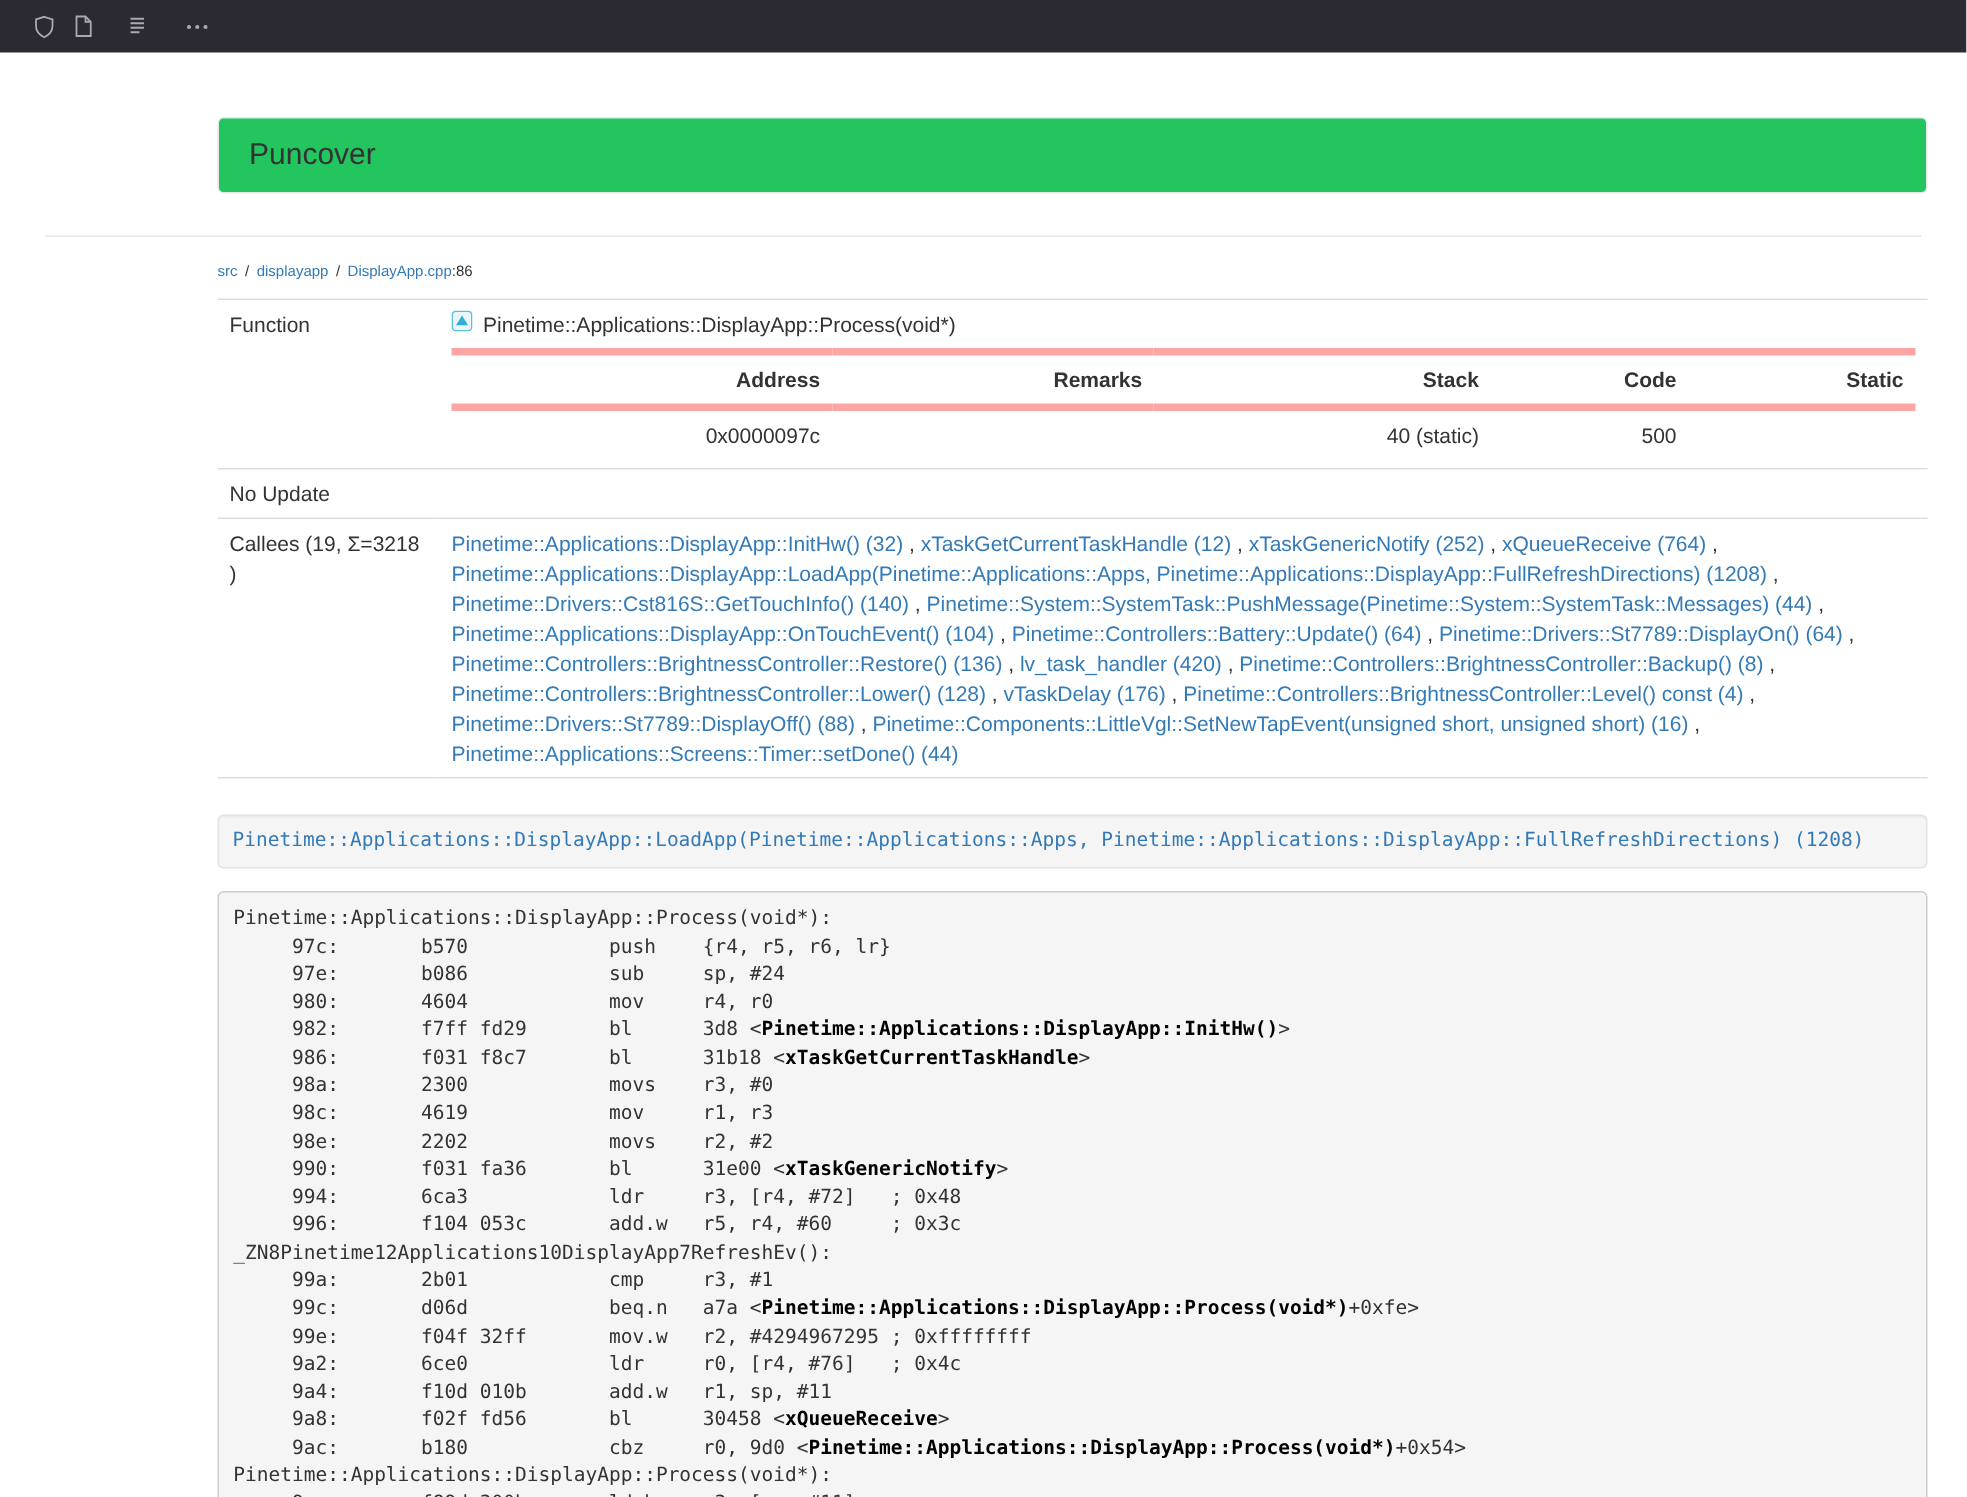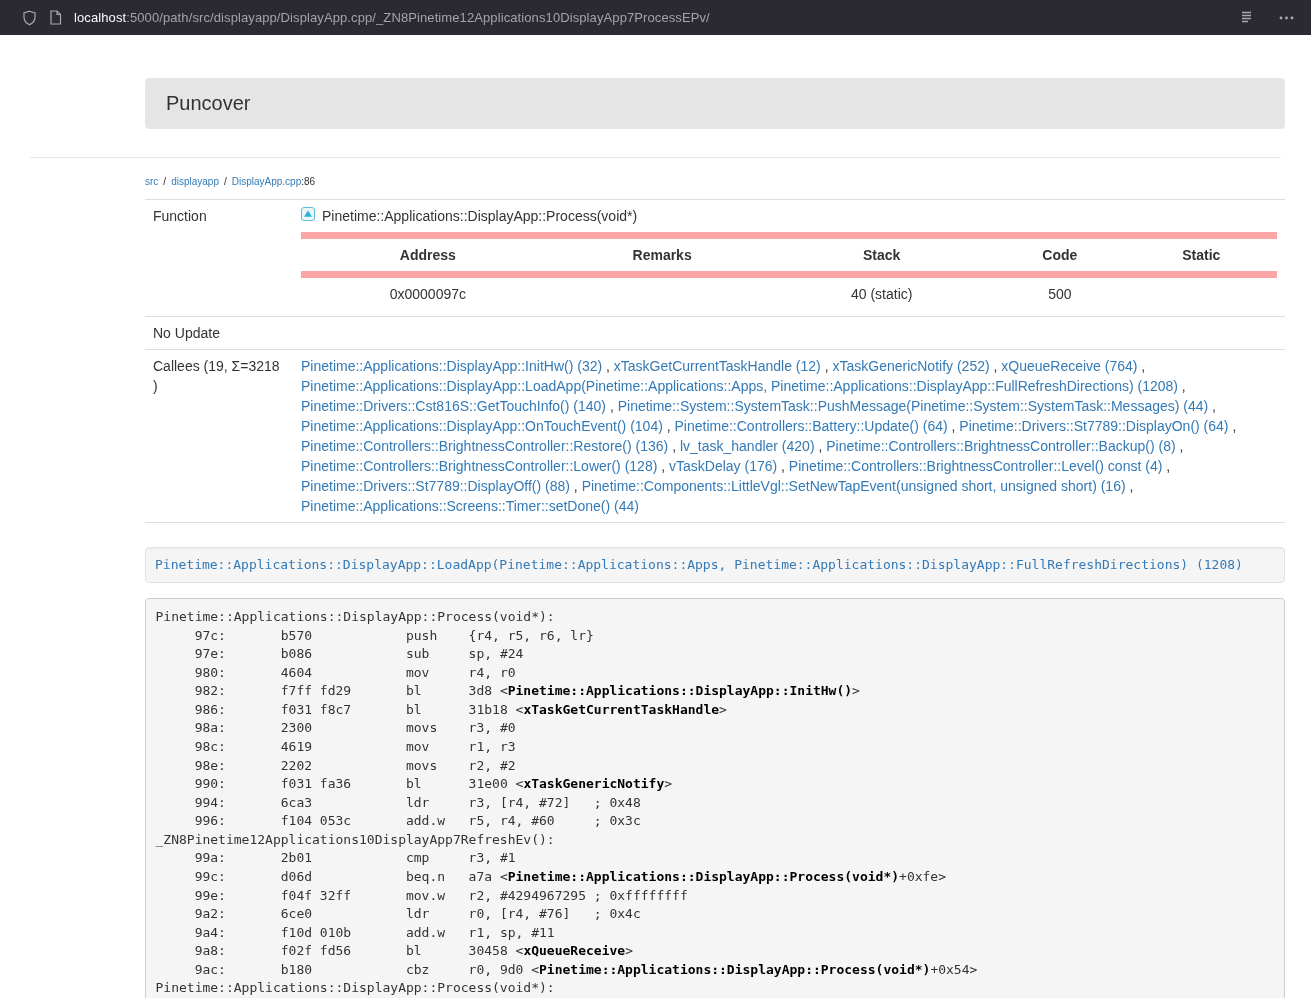--- a/index.html
+++ b/index.html
@@ -9,34 +9,34 @@
   .browser-bar { height:35px; background:#2b2a33; display:flex; align-items:center; padding:0 12px 0 16px; }
   .browser-bar .icon-btn { display:flex; align-items:center; justify-content:center; width:26px; height:26px; border-radius:4px; flex:0 0 auto; }
   .url-text { flex:1 1 auto; margin-left:6px; font-size:13px; white-space:nowrap; overflow:hidden; letter-spacing:0.1px; }
   .url-host { color:#fbfbfe; }
   .url-path { color:#a3a3ad; }
   .right-icons { display:flex; align-items:center; gap:14px; margin-left:10px; }
 
   
   .page { padding-top:43px; padding-bottom:40px; }
   .container { margin-left:145px; margin-right:26px; }
-  .header-well { background:#e5e5e5; border:1px solid #e7e7e7; border-radius:4px; padding:13px 20px; font-size:20px; color:#333; }
+  .header-well { background:#22c55e; border:1px solid #e7e7e7; border-radius:4px; padding:13px 20px; font-size:20px; color:#333; }
   hr.wide { border:0; border-top:1px solid #e5e5e5; margin:28px 30px 18px 30px; }
 
   .breadcrumb-line { font-size:10px; color:#333; }
   .breadcrumb-line a { color:#337ab7; text-decoration:none; }
   .breadcrumb-line .sep { margin:0 5px; color:#333; }
 
   
   table.symbol-table { width:100%; border-collapse:collapse; font-size:14px; line-height:20px; margin-top:12px; border-bottom:1px solid #ddd; }
   .symbol-table > tbody > tr > td { border-top:1px solid #ddd; padding:6px 8px; text-align:left; vertical-align:top; }
   td.rowlabel { width:148px; }
   .func-line { display:flex; align-items:center; gap:7px; }
   table.inner { width:100%; border-collapse:collapse; margin-top:6px; }
-  .inner th, .inner td { border-top:7px solid #fca5a5; padding:6px 8px; text-align:center; font-size:14px; line-height:20px; }
+  .inner th, .inner td { border-top:5px solid #fca5a5; padding:6px 8px; text-align:right; font-size:14px; line-height:20px; }
   .inner th { font-weight:bold; }
   .c1{width:26%;} .c2{width:22%;} .c3{width:23%;} .c4{width:13.5%;} .c5{width:15.5%;}
   .callees-cell a { color:#337ab7; text-decoration:none; }
 
   
   .well { background:#f5f5f5; border:1px solid #e3e3e3; border-radius:4px; box-shadow:inset 0 1px 1px rgba(0,0,0,0.05);
           padding:9px; margin-top:24px; font-family:"DejaVu Sans Mono", monospace; font-size:13px; line-height:1.2; }
   .well a { color:#337ab7; text-decoration:none; }
 
   
@@ -53,21 +53,20 @@
     <svg width="15" height="16" viewBox="0 0 15 16" fill="none" stroke="#a9a9b3" stroke-width="1.2">
         <path d="M7.5 1.2 13 3v4.3c0 3.6-2.4 6-5.5 7.5C4.4 13.3 2 10.9 2 7.3V3z"></path>
       </svg>
   </span>
   <span class="icon-btn">
     <svg width="13" height="15" viewBox="0 0 13 15" fill="none" stroke="#a9a9b3" stroke-width="1.2">
         <path d="M2 1h6l3.5 3.5V14H2z"></path>
         <path d="M8 1v3.5h3.5"></path>
       </svg>
   </span>
-  <div class="url-text"><span class="url-host">localhost</span><span class="url-path">:5000/path/src/displayapp/DisplayApp.cpp/_ZN8Pinetime12Applications10DisplayApp7ProcessEPv/</span></div>
   <div class="right-icons">
     <span class="icon-btn">
       <svg width="15" height="15" viewBox="0 0 15 15" fill="none" stroke="#a9a9b3" stroke-width="1.3">
           <path d="M3 2.5h9M3 5.5h9M3 8.5h9M3 11.5h6"></path>
         </svg>
     </span>
     <span class="icon-btn">
       <svg width="15" height="4" viewBox="0 0 15 4" fill="#a9a9b3">
           <circle cx="2" cy="2" r="1.4"></circle>
           <circle cx="7.5" cy="2" r="1.4"></circle>

